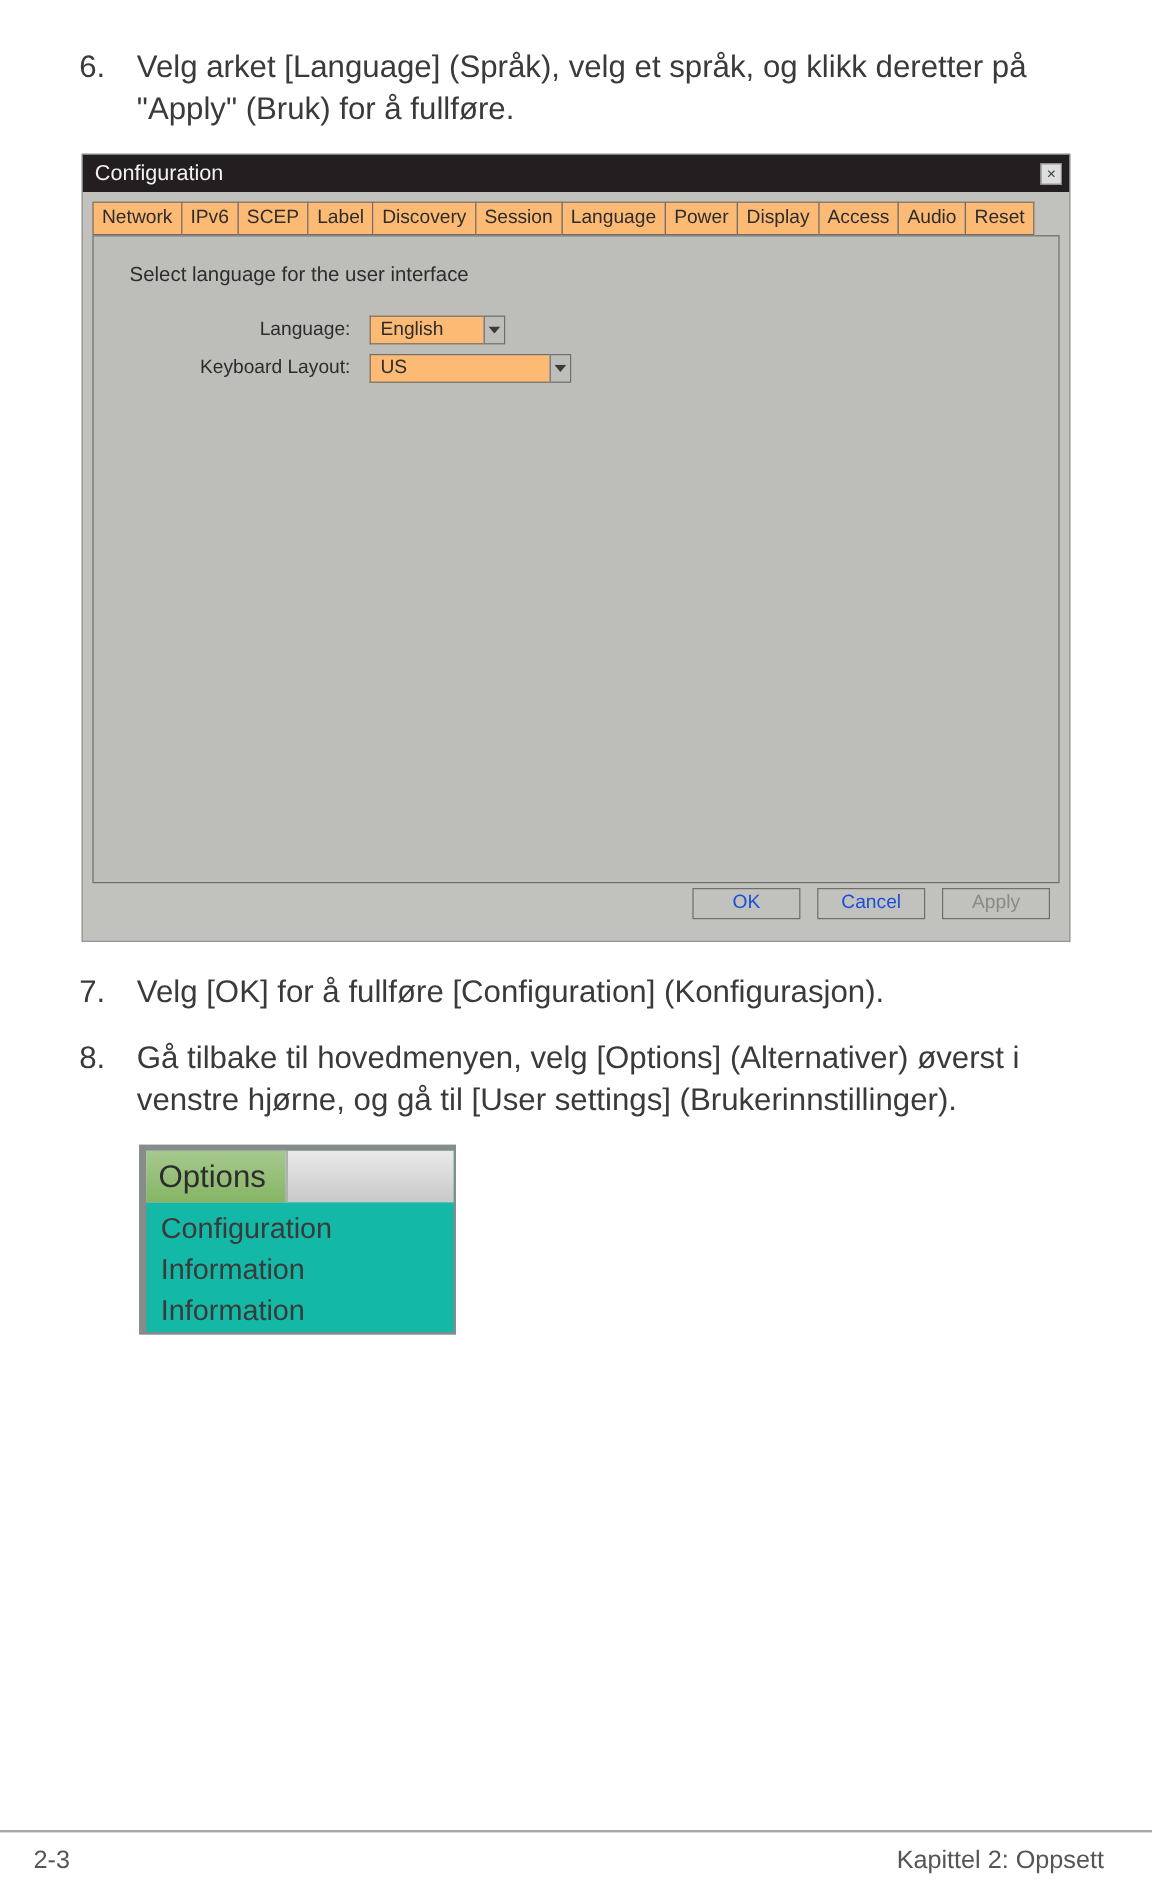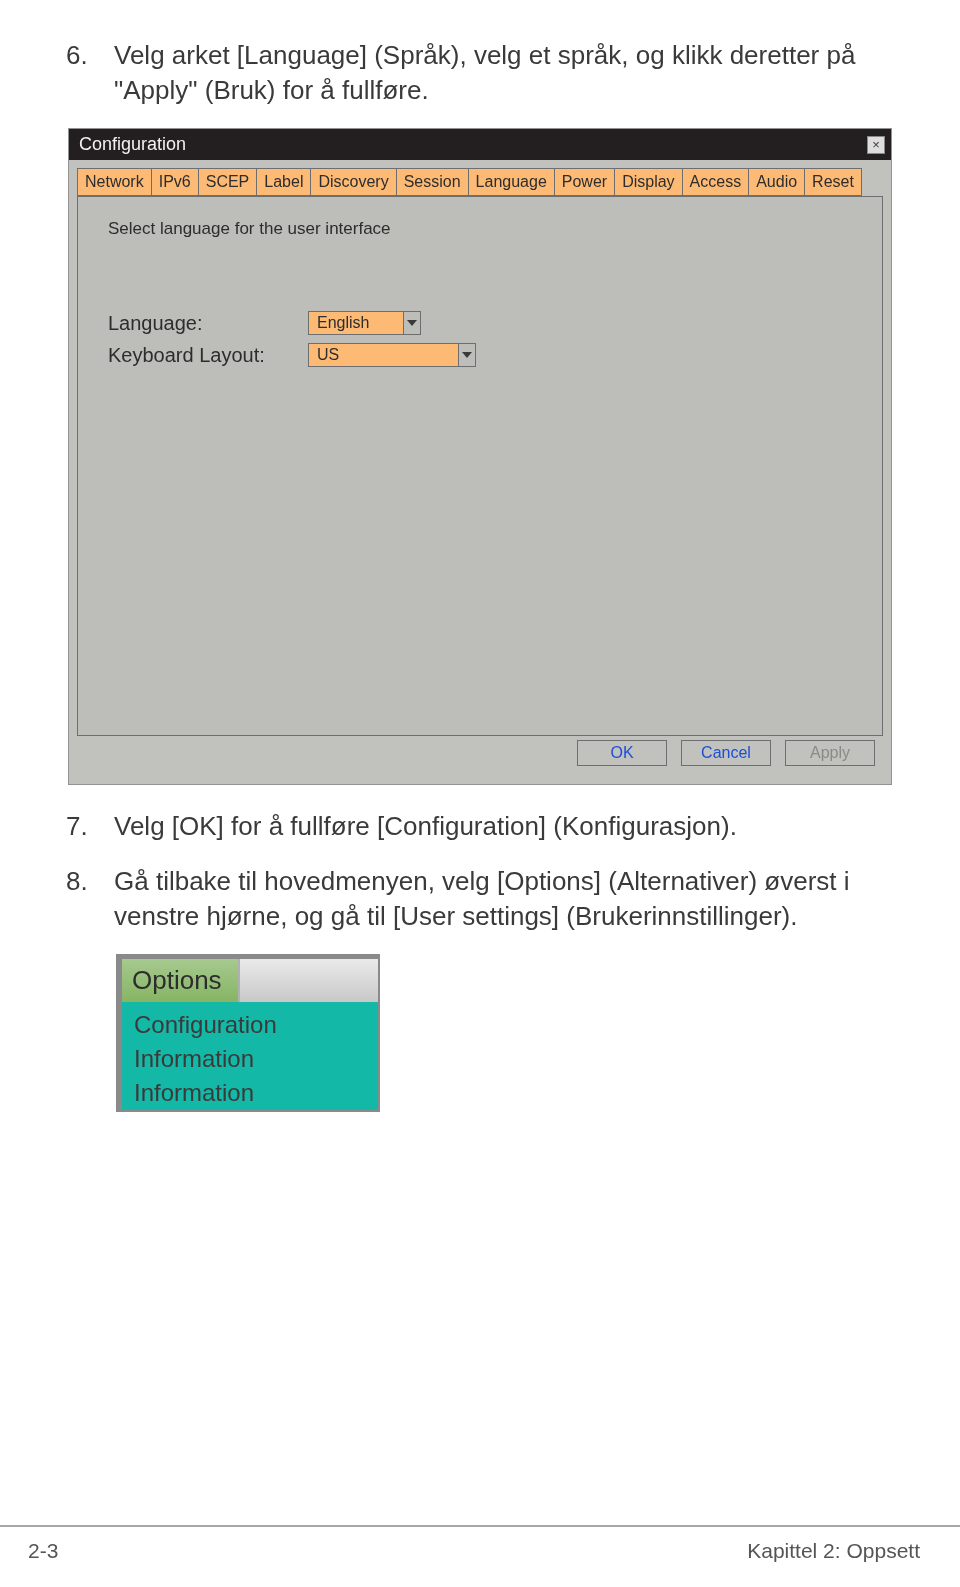--- a/index.html
+++ b/index.html
@@ -10,23 +10,23 @@
   .step .txt { flex: 1; }
 
   
   .cfg-window { width: 824px; margin: 0 auto 24px auto; border: 1px solid #939393; background: #c1c1bd; }
   .cfg-titlebar { display: flex; align-items: center; justify-content: space-between; background: #231f20; color: #f2f2f0; font-size: 18px; padding: 5px 6px 5px 10px; }
   .cfg-close { width: 18px; height: 18px; background: #dedede; color: #3a3a3a; border: 1px solid #888; display: flex; align-items: center; justify-content: center; font-size: 13px; line-height: 1; font-family: Arial; }
   .cfg-body { padding: 8px 8px 10px 8px; }
   .tabs { display: flex; }
   .tab { border: 1px solid #6e6e6e; padding: 4px 7px; font-size: 16px; background: #fdba74; margin-right: -1px; color: #2d2d2d; }
   .cfg-panel { border: 1px solid #6e6e6e; border-top: 1px solid #6e6e6e; background: #bdbdb9; padding: 22px 30px 30px 30px; height: 540px; }
-  .panel-h { font-size: 17px; margin-bottom: 72px; color: #2d2d2d; }
+  .panel-h { font-size: 17px; margin-bottom: 24px; color: #2d2d2d; }
   .form-row { display: flex; align-items: center; margin-bottom: 8px; }
-  .form-label { width: 200px; text-align: left; font-size: 20px; padding-right: 16px; color: #2d2d2d; }
+  .form-label { width: 200px; text-align: right; font-size: 16px; padding-right: 16px; color: #2d2d2d; }
   .dd { display: flex; align-items: stretch; }
   .dd-input { border: 1px solid #6e6e6e; border-right: none; background: #fdba74; padding: 2px 8px; font-size: 16px; height: 24px; display: flex; align-items: center; color: #2d2d2d; }
   .dd-caret { width: 18px; height: 24px; border: 1px solid #6e6e6e; background: #bdbdb9; display: flex; align-items: center; justify-content: center; }
   .dd-caret svg { width: 10px; height: 6px; fill: #3a3a3a; }
   .cfg-buttons { display: flex; justify-content: flex-end; gap: 14px; padding: 4px 8px 8px 8px; }
   .btn { width: 90px; text-align: center; border: 1px solid #6e6e6e; background: #c1c1bd; font-size: 16px; padding: 3px 0; color: #1d4ed8; }
   .btn.disabled { color: #8a8a87; text-align: center; }
 
   
   .options-menu { width: 264px; border: 2px solid #8a8a8a; border-left: 6px solid #8a8a8a; border-top: 5px solid #8a8a8a; margin: 12px 0 0 50px; background: #14b8a6; }

